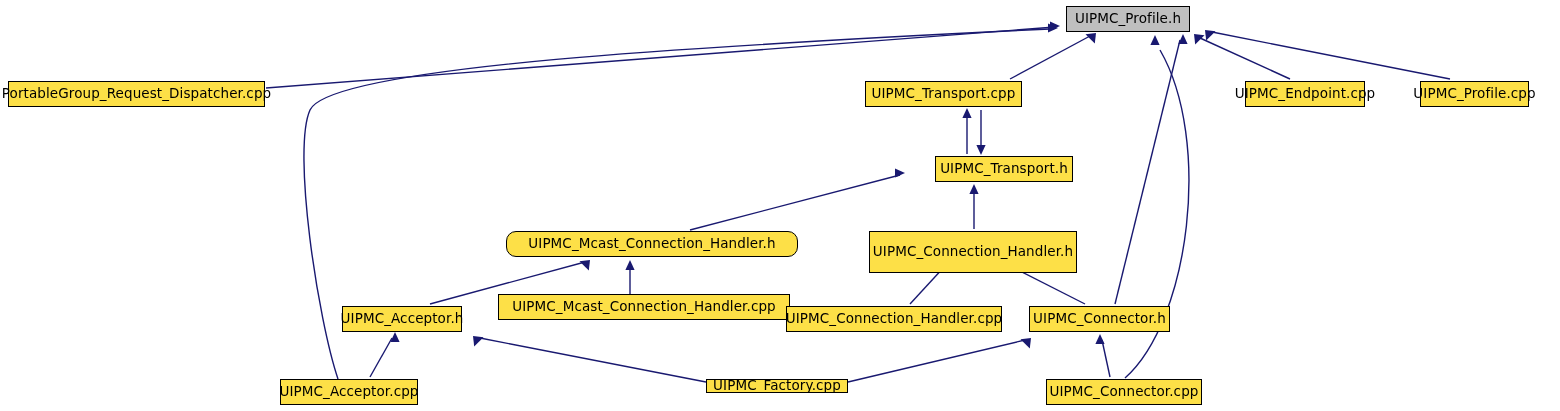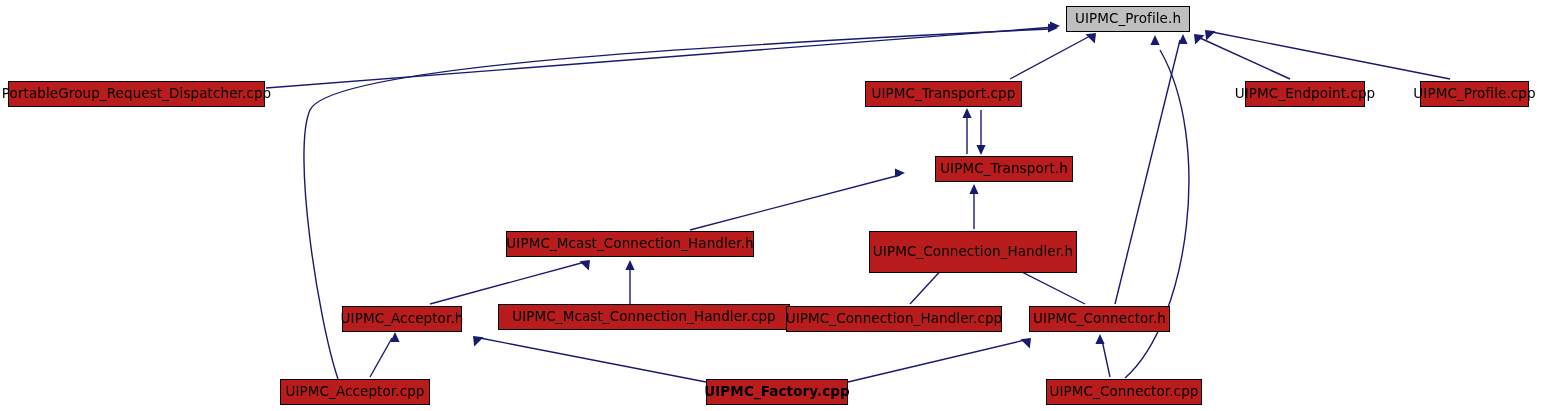--- a/index.html
+++ b/index.html
@@ -19,21 +19,21 @@
     position: absolute;
     left: 0;
     top: 0;
     width: 1560px;
     height: 411px;
   }
   .node {
     position: absolute;
     box-sizing: border-box;
     border: 1px solid #000000;
-    background: #b91c1c;
+    background: #fde047;
     color: #000000;
     font-size: 13.5px;
     line-height: 1;
     display: flex;
     align-items: center;
     justify-content: center;
     white-space: nowrap;
     letter-spacing: 0.1px;
     z-index: 5;
   }
@@ -106,42 +106,42 @@
       </div>
       <div class="node" style="left: 1245px; top: 81px; width: 120px; height: 26px;">
         <span class="node-label">UIPMC_Endpoint.cpp</span>
       </div>
       <div class="node" style="left: 1420px; top: 81px; width: 109px; height: 26px;">
         <span class="node-label">UIPMC_Profile.cpp</span>
       </div>
       <div class="node" style="left: 905px; top: 156px; width: 138px; height: 26px; margin-left: 30px;">
         <span class="node-label">UIPMC_Transport.h</span>
       </div>
-      <div class="node" style="left: 506px; top: 231px; width: 248px; height: 26px;">
+      <div class="node" style="left: 506px; top: 231px; width: 292px; height: 26px; border-radius: 10px;">
         <span class="node-label">UIPMC_Mcast_Connection_Handler.h</span>
       </div>
       <div class="node" style="left: 869px; top: 231px; width: 208px; height: 42px;">
         <span class="node-label">UIPMC_Connection_Handler.h</span>
       </div>
       <div class="node" style="left: 342px; top: 306px; width: 120px; height: 26px;">
         <span class="node-label">UIPMC_Acceptor.h</span>
       </div>
-      <div class="node" style="left: 498px; top: 304px; width: 292px; height: 26px;">
+      <div class="node" style="left: 498px; top: 294px; width: 292px; height: 26px;">
         <span class="node-label">UIPMC_Mcast_Connection_Handler.cpp</span>
       </div>
       <div class="node" style="left: 786px; top: 306px; width: 216px; height: 26px;">
         <span class="node-label">UIPMC_Connection_Handler.cpp</span>
       </div>
       <div class="node" style="left: 1029px; top: 306px; width: 141px; height: 26px;">
         <span class="node-label">UIPMC_Connector.h</span>
       </div>
-      <div class="node" style="left: 280px; top: 379px; width: 150px; height: 26px;">
+      <div class="node" style="left: 280px; top: 379px; width: 138px; height: 26px;">
         <span class="node-label">UIPMC_Acceptor.cpp</span>
       </div>
-      <div class="node" style="left: 706px; top: 379px; width: 142px; height: 26px; font-weight: bold;">
+      <div class="node" style="left: 706px; top: 379px; width: 142px; height: 14px;">
         <span class="node-label">UIPMC_Factory.cpp</span>
       </div>
       <div class="node" style="left: 1046px; top: 379px; width: 156px; height: 26px;">
         <span class="node-label">UIPMC_Connector.cpp</span>
       </div>
     </div>
 
 </div>
 
 </body></html>

